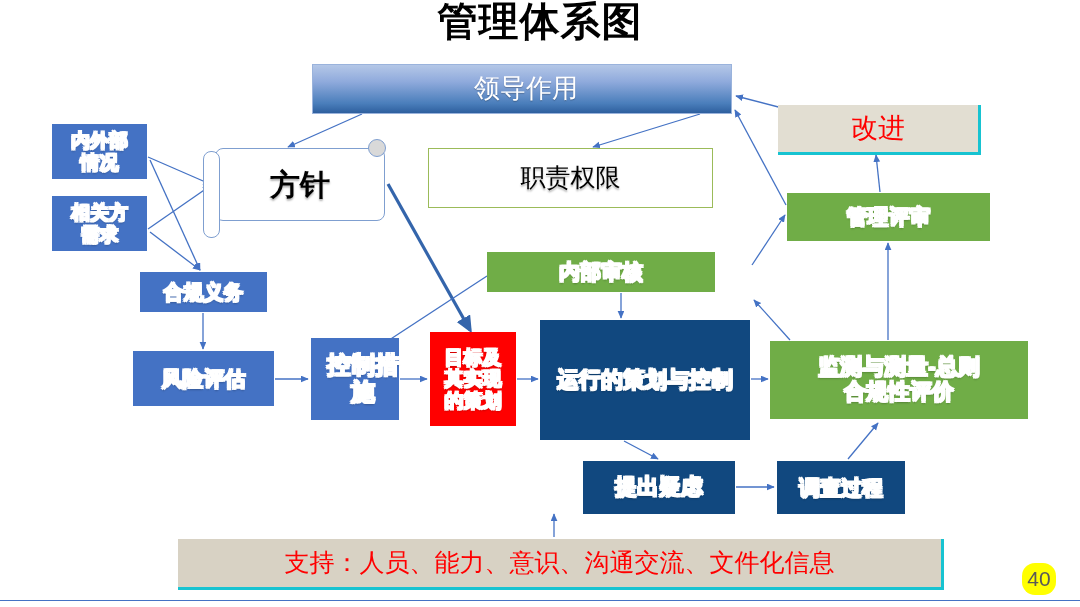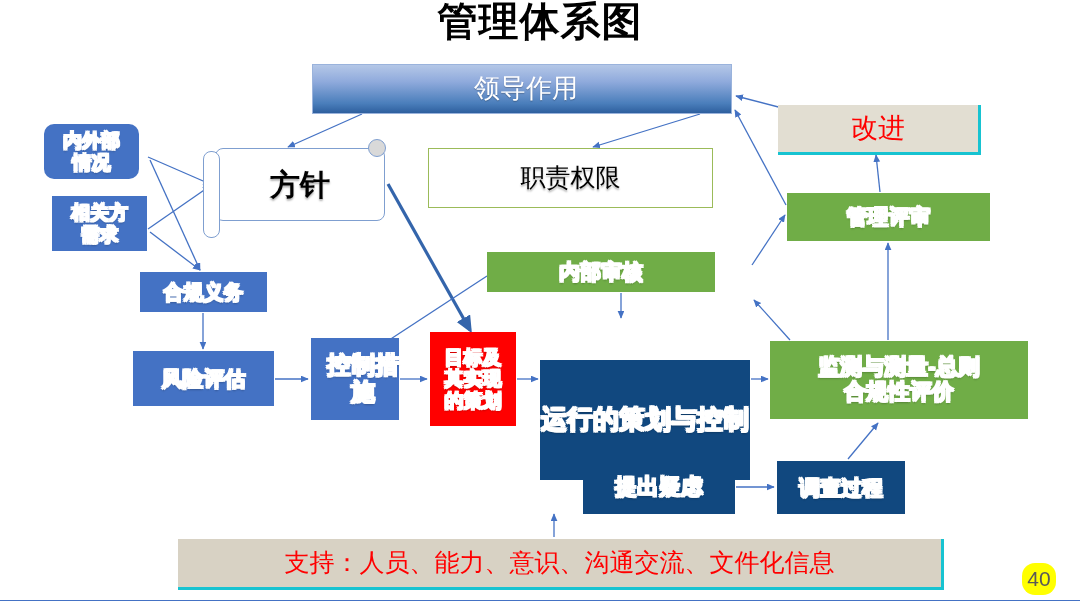--- a/index.html
+++ b/index.html
@@ -39,27 +39,27 @@
   #policy::before{content:"";position:absolute;left:-13px;top:2px;width:15px;height:85px;background:#fff;
       border:1.5px solid #7f9fd0;border-radius:8px;}
   
   #policy::after{content:"";position:absolute;right:-2px;top:-10px;width:16px;height:16px;background:#d9d9d9;
       border:1.5px solid #7f9fd0;border-radius:50%;}
 
   #responsibility{left:428px;top:148px;width:285px;height:60px;background:#fff;border:1.5px solid #9bbb59;
       font-family:"DejaVu Serif","Liberation Serif",serif;font-size:25px;color:#000;
       text-shadow:0 2px 2px rgba(0,0,0,.3);}
 
-  #internal-ext{left:44px;top:124px;width:95px;height:55px;font-size:19px;border-radius:10px;}
+  #internal-ext{left:52px;top:124px;width:95px;height:55px;font-size:19px;}
   #interested{left:52px;top:196px;width:95px;height:55px;font-size:19px;}
   #compliance{left:140px;top:272px;width:127px;height:40px;font-size:20px;}
   #risk{left:133px;top:351px;width:141px;height:55px;font-size:21px;}
   #control-measures{left:311px;top:338px;width:88px;height:82px;font-size:24px;justify-content:flex-end;}
   #objectives{left:430px;top:332px;width:86px;height:94px;font-size:19px;}
-  #operation{left:540px;top:320px;width:210px;height:120px;font-size:26px;margin-top:40px;}
+  #operation{left:540px;top:320px;width:210px;height:120px;font-size:22px;}
   #monitoring{left:770px;top:341px;width:258px;height:78px;font-size:22px;}
   #internal-audit{left:487px;top:252px;width:228px;height:40px;font-size:21px;}
   #mgmt-review{left:787px;top:193px;width:203px;height:48px;font-size:21px;}
 
   #improvement{left:778px;top:105px;width:200px;height:47px;
       background:#e2ded2;color:#ff0000;font-family:"DejaVu Serif","Liberation Serif",serif;font-size:27px;
       box-shadow:3px 0 0 #17c3d1, 0 3px 0 #17c3d1, 3px 3px 0 #17c3d1;}
 
   #concern{left:583px;top:461px;width:152px;height:53px;font-size:22px;}
   #investigate{left:777px;top:461px;width:128px;height:53px;font-size:21px;}

